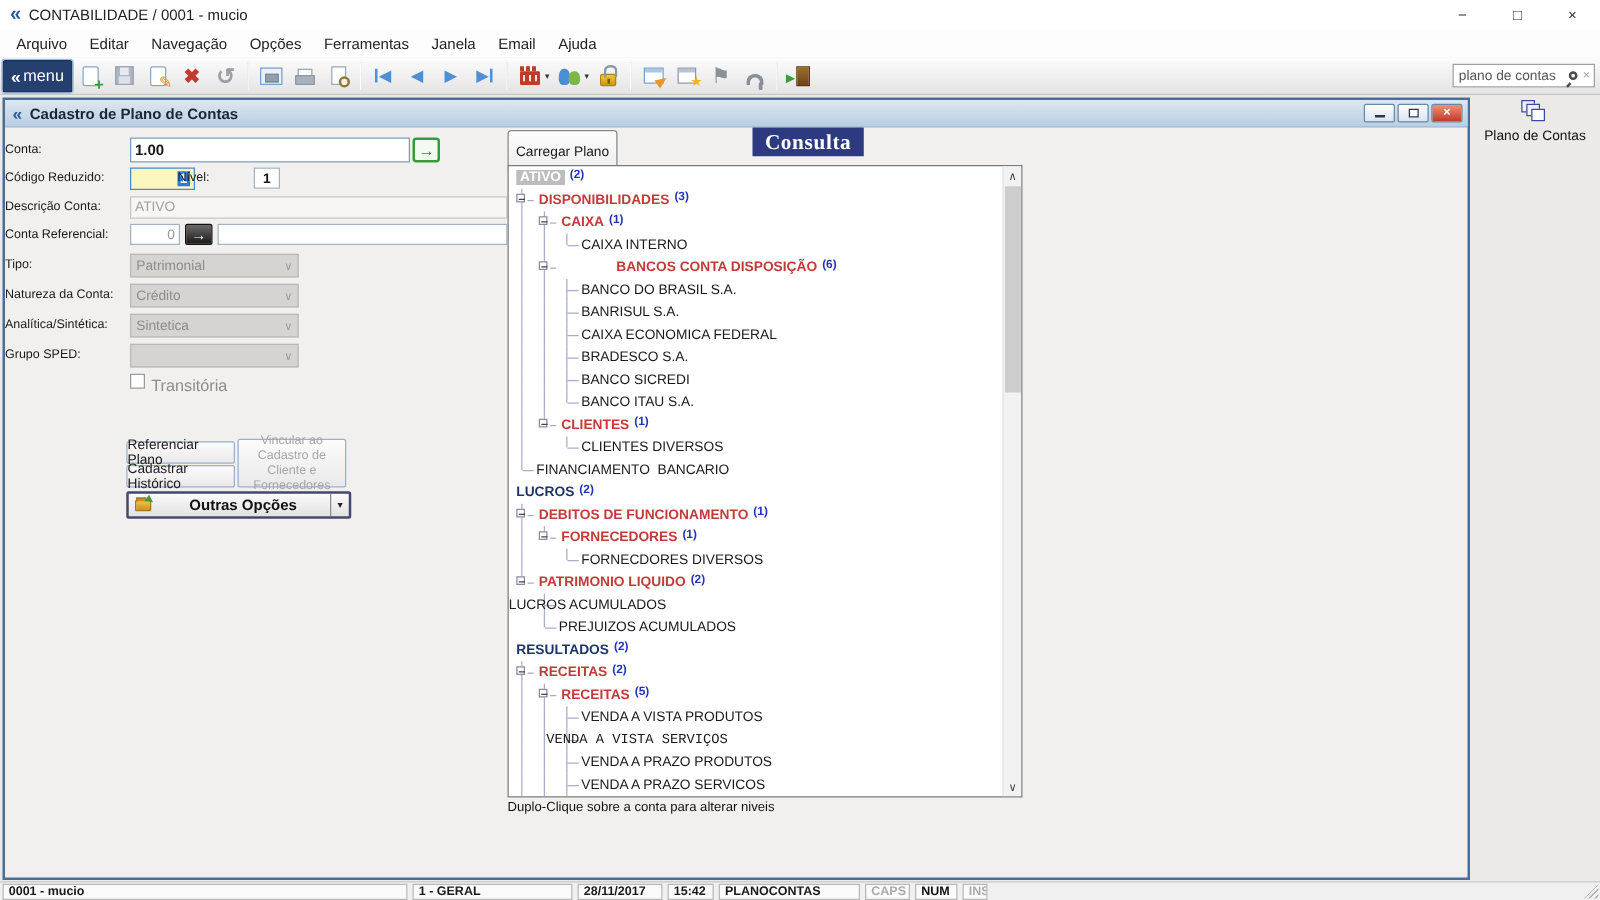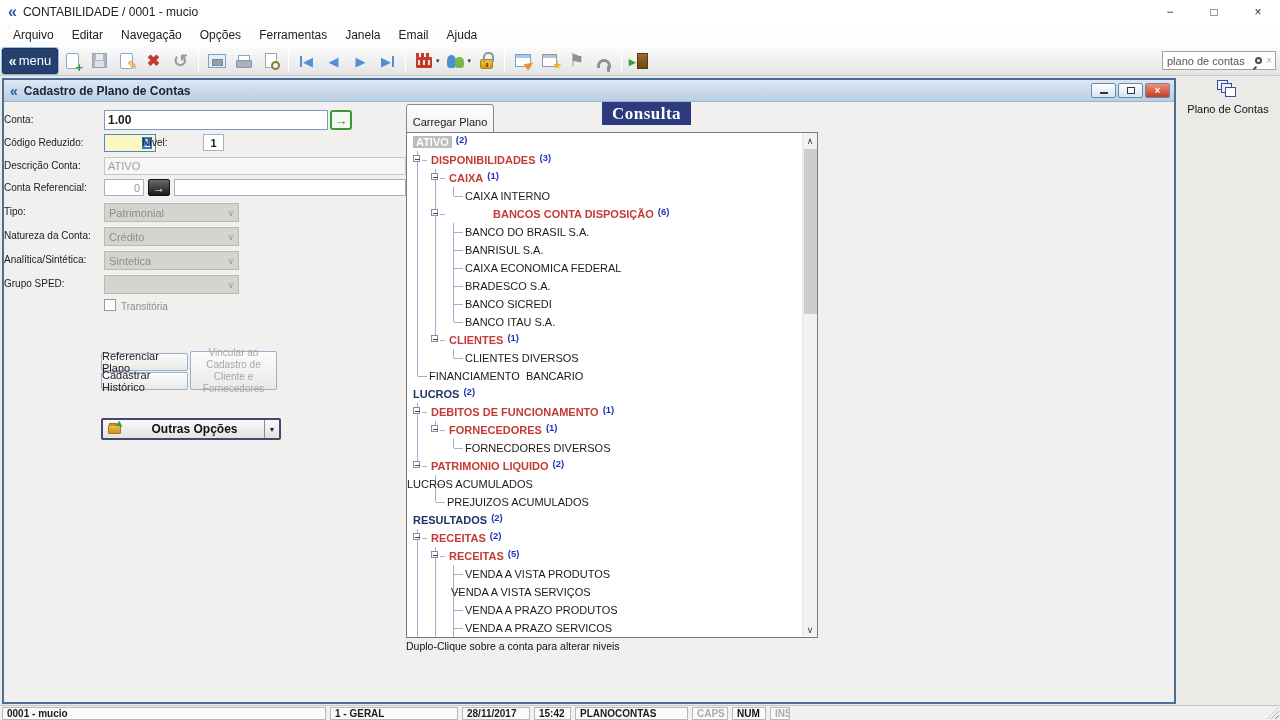--- a/index.html
+++ b/index.html
@@ -96,26 +96,26 @@
   .tf.gray{background:#F7F6F4;border-color:#C8C6C2;color:#A0A0A0;}
   .tf.refnum{color:#999;justify-content:flex-end;}
   .gbtn{position:absolute;width:22px;height:20px;border:2px solid #3A9A3A;border-radius:3px;background:#F2FAF2;
         color:#2E8E2E;font-weight:bold;display:flex;align-items:center;justify-content:center;font-size:13px;}
   .dbtn{position:absolute;width:22px;height:17px;background:linear-gradient(#6A6A6A,#1A1A1A);border:1px solid #111;
         border-radius:2px;color:#fff;display:flex;align-items:center;justify-content:center;font-size:12px;}
   .dd{position:absolute;width:135px;height:19px;background:#D6D4D1;border:1px solid #BAB8B5;color:#8E8C89;
       font-size:11px;display:flex;align-items:center;padding:0 4px;}
   .dd .caret{margin-left:auto;font-size:9px;color:#9A9A9A;}
   .cbox{position:absolute;width:12px;height:12px;background:#fff;border:1px solid #9A9A9A;}
-  .cblabel{position:absolute;font-size:10px;color:#8E8C89;}
+  .cblabel{position:absolute;font-size:13px;color:#8E8C89;}
   .btn{position:absolute;border:1px solid #9AB0CC;border-radius:2px;background:linear-gradient(#FCFCFC,#E9E9E9);
        font-size:11px;color:#1A1A1A;display:flex;align-items:center;justify-content:center;}
   .btn.disabled{color:#A6A6A6;font-size:10px;line-height:12px;text-align:center;padding:0 2px;}
   .outras{position:absolute;border:2px solid #44486A;border-radius:2px;background:linear-gradient(#FAFAFA,#E2E2E2);
-          display:flex;align-items:center;margin-top:25px;}
+          display:flex;align-items:center;}
   .folder{width:13px;height:9px;background:linear-gradient(#F0C050,#D09020);border:1px solid #A87818;border-radius:1px;
           position:relative;margin:0 4px 0 5px;flex:none;}
   .folder::before{content:"";position:absolute;top:-3px;left:0;width:6px;height:2px;background:#D09020;border:1px solid #A87818;border-bottom:none;}
   .folder::after{content:"";position:absolute;right:-3px;top:-4px;width:0;height:0;border-style:solid;border-width:3px 0 3px 6px;
           border-color:transparent transparent transparent #3A9E3A;transform:rotate(35deg);}
   .outras-label{flex:1;text-align:center;font-weight:bold;font-size:12px;color:#111;}
   .outras-caret{width:15px;align-self:stretch;border-left:1px solid #8A8A9A;display:flex;align-items:center;justify-content:center;font-size:7px;color:#222;}
   .carregar{position:absolute;left:402px;top:2px;width:88px;height:36px;border:1px solid #8A8A8A;border-radius:3px;
             background:linear-gradient(#FDFDFD,#ECECEC);font-size:11px;color:#1A1A1A;display:flex;align-items:center;justify-content:center;}
   .consulta{position:absolute;left:598px;top:0;width:89px;height:23px;background:#2D3A80;color:#fff;
@@ -361,21 +361,21 @@
               <div class="trow"><span class="vg" style="left: 10px;"></span><span class="hg" style="left: 15px; width: 5px;"></span><span class="tbox" style="left: 6px;"></span><span class="tl t-red" style="margin-left: 24px;">DEBITOS DE FUNCIONAMENTO</span><span class="t-count">(1)</span></div>
               <div class="trow"><span class="vg" style="left: 10px;"></span><span class="vg half" style="left: 28px;"></span><span class="hg" style="left: 33px; width: 5px;"></span><span class="tbox" style="left: 24px;"></span><span class="tl t-red" style="margin-left: 42px;">FORNECEDORES</span><span class="t-count">(1)</span></div>
               <div class="trow"><span class="vg" style="left: 10px;"></span><span class="vg half" style="left: 46px;"></span><span class="hg" style="left: 47px; width: 9px;"></span><span class="tl t-leaf" style="margin-left: 58px;">FORNECDORES DIVERSOS</span></div>
               <div class="trow"><span class="vg half" style="left: 10px;"></span><span class="hg" style="left: 15px; width: 5px;"></span><span class="tbox" style="left: 6px;"></span><span class="tl t-red" style="margin-left: 24px;">PATRIMONIO LIQUIDO</span><span class="t-count">(2)</span></div>
               <div class="trow"><span class="vg" style="left: 28px;"></span><span class="hg" style="left: 29px; width: 9px;"></span><span class="tl t-leaf" style="">LUCROS ACUMULADOS</span></div>
               <div class="trow"><span class="vg half" style="left: 28px;"></span><span class="hg" style="left: 29px; width: 9px;"></span><span class="tl t-leaf" style="margin-left: 40px;">PREJUIZOS ACUMULADOS</span></div>
               <div class="trow"><span class="tl t-group" style="margin-left: 6px;">RESULTADOS</span><span class="t-count">(2)</span></div>
               <div class="trow"><span class="vg" style="left: 10px;"></span><span class="hg" style="left: 15px; width: 5px;"></span><span class="tbox" style="left: 6px;"></span><span class="tl t-red" style="margin-left: 24px;">RECEITAS</span><span class="t-count">(2)</span></div>
               <div class="trow"><span class="vg" style="left: 10px;"></span><span class="vg" style="left: 28px;"></span><span class="hg" style="left: 33px; width: 5px;"></span><span class="tbox" style="left: 24px;"></span><span class="tl t-red" style="margin-left: 42px;">RECEITAS</span><span class="t-count">(5)</span></div>
               <div class="trow"><span class="vg" style="left: 10px;"></span><span class="vg" style="left: 28px;"></span><span class="vg" style="left: 46px;"></span><span class="hg" style="left: 47px; width: 9px;"></span><span class="tl t-leaf" style="margin-left: 58px;">VENDA A VISTA PRODUTOS</span></div>
-              <div class="trow"><span class="vg" style="left: 10px;"></span><span class="vg" style="left: 28px;"></span><span class="vg" style="left: 46px;"></span><span class="hg" style="left: 47px; width: 9px;"></span><span class="tl t-leaf" style="margin-left: 44px;">VENDA A VISTA SERVIÇOS</span></div>
+              <div class="trow"><span class="vg" style="left: 10px;"></span><span class="vg" style="left: 28px;"></span><span class="vg" style="left: 46px;"></span><span class="hg" style="left: 47px; width: 9px;"></span><span class="tl t-leaf" style="margin-left: 30px; font-family: Liberation Mono, monospace;">VENDA A VISTA SERVIÇOS</span></div>
               <div class="trow"><span class="vg" style="left: 10px;"></span><span class="vg" style="left: 28px;"></span><span class="vg" style="left: 46px;"></span><span class="hg" style="left: 47px; width: 9px;"></span><span class="tl t-leaf" style="margin-left: 58px;">VENDA A PRAZO PRODUTOS</span></div>
               <div class="trow"><span class="vg" style="left: 10px;"></span><span class="vg" style="left: 28px;"></span><span class="vg" style="left: 46px;"></span><span class="hg" style="left: 47px; width: 9px;"></span><span class="tl t-leaf" style="margin-left: 58px;">VENDA A PRAZO SERVICOS</span></div>
             </div>
           <div class="sbar">
             <span class="sa up">∧</span>
             <span class="sth"></span>
             <span class="sa down">∨</span>
           </div>
         </div>
         <div class="hint">Duplo-Clique sobre a conta para alterar niveis</div>

